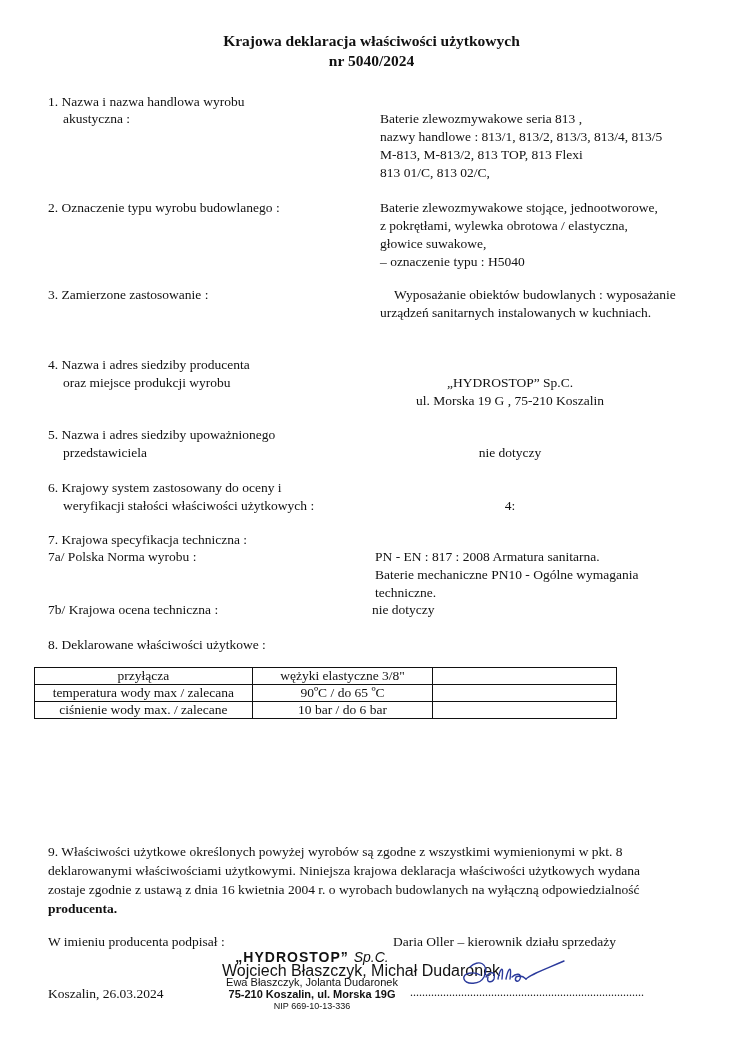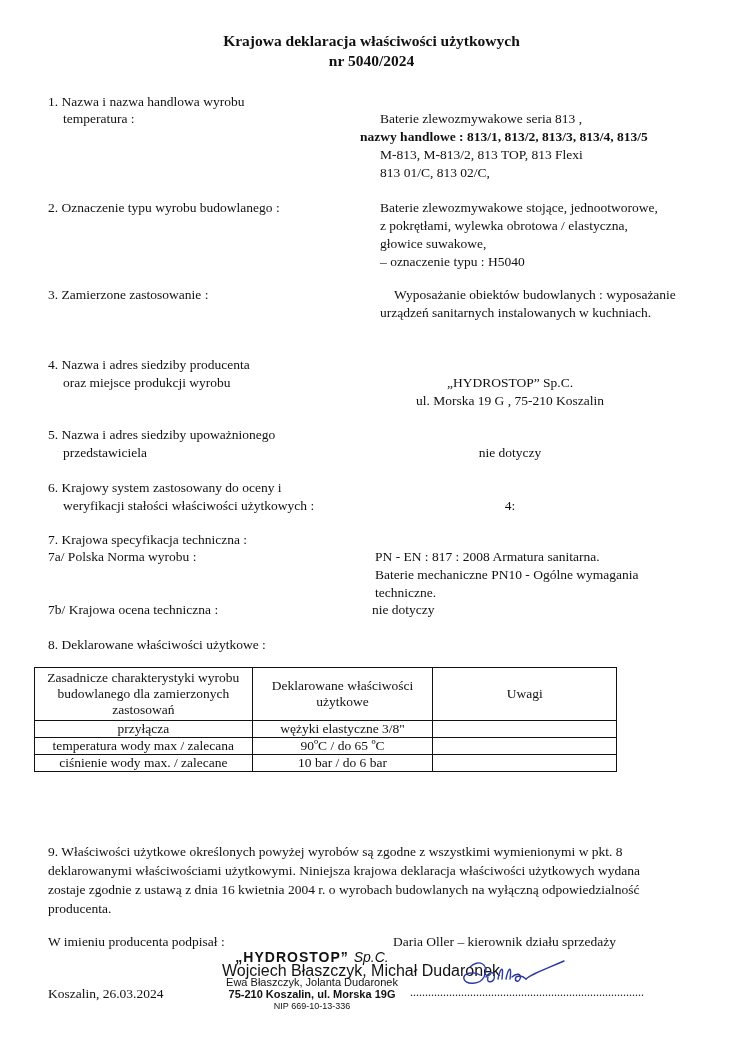--- a/index.html
+++ b/index.html
@@ -29,23 +29,23 @@
   .dots { letter-spacing: 0; color: #222; }
 </style>
 </head>
 <body>
 
 <div class="abs title" style="top:31px;">Krajowa deklaracja właściwości użytkowych</div>
 <div class="abs title" style="top:51px;">nr 5040/2024</div>
 
 <div>
   <div class="abs ln" style="left:48px; top:93px;">1. Nazwa i nazwa handlowa wyrobu</div>
-  <div class="abs ln" style="left:63px; top:110px;">temperatura :</div>
+  <div class="abs ln" style="left:63px; top:110px;">akustyczna :</div>
   <div class="abs ln" style="left:380px; top:110px;">Baterie zlewozmywakowe seria 813 ,</div>
-  <div class="abs ln" style="left:360px; top:128px;font-weight:bold;">nazwy handlowe : 813/1, 813/2, 813/3, 813/4, 813/5</div>
+  <div class="abs ln" style="left:380px; top:128px;">nazwy handlowe : 813/1, 813/2, 813/3, 813/4, 813/5</div>
   <div class="abs ln" style="left:380px; top:146px;">M-813, M-813/2, 813 TOP, 813 Flexi</div>
   <div class="abs ln" style="left:380px; top:164px;">813 01/C, 813 02/C,</div>
 </div>
 
 <div>
   <div class="abs ln" style="left:48px; top:199px;">2. Oznaczenie typu wyrobu budowlanego :</div>
   <div class="abs ln" style="left:380px; top:199px;">Baterie zlewozmywakowe stojące, jednootworowe,</div>
   <div class="abs ln" style="left:380px; top:217px;">z pokrętłami, wylewka obrotowa / elastyczna,</div>
   <div class="abs ln" style="left:380px; top:235px;">głowice suwakowe,</div>
   <div class="abs ln" style="left:380px; top:253px;">– oznaczenie typu : H5040</div>
@@ -88,25 +88,20 @@
 
 <div class="abs ln" style="left:48px; top:636px;">8. Deklarowane właściwości użytkowe :</div>
 
 <table class="props">
   <colgroup>
     <col style="width:218px;">
     <col style="width:181px;">
     <col style="width:184px;">
   </colgroup>
   <tbody>
-      <tr>
-    <th style="white-space:normal;">Zasadnicze charakterystyki wyrobu budowlanego dla zamierzonych zastosowań</th>
-    <th style="white-space:normal; padding:0 18px;">Deklarowane właściwości użytkowe</th>
-    <th>Uwagi</th>
-  </tr>
   <tr>
     <td>przyłącza</td>
     <td>wężyki elastyczne 3/8"</td>
     <td></td>
   </tr>
   <tr>
     <td>temperatura wody max / zalecana</td>
     <td>90ºC / do 65 ºC</td>
     <td></td>
   </tr>
@@ -115,21 +110,21 @@
     <td>10 bar /  do 6 bar</td>
     <td></td>
   </tr>
 </tbody>
   </table>
 
 <div>
   <div class="abs ln" style="left:48px; top:843px;">9. Właściwości użytkowe określonych powyżej wyrobów są zgodne z wszystkimi wymienionymi w pkt. 8</div>
   <div class="abs ln" style="left:48px; top:862px;">deklarowanymi właściwościami użytkowymi. Niniejsza krajowa deklaracja właściwości użytkowych wydana</div>
   <div class="abs ln" style="left:48px; top:881px;">zostaje zgodnie z ustawą z dnia 16 kwietnia 2004 r. o wyrobach budowlanych na wyłączną odpowiedzialność</div>
-  <div class="abs ln" style="left:48px; top:900px;">producenta.</div>
+  <div class="abs ln" style="left:48px; top:900px;font-weight:bold;">producenta.</div>
 </div>
 
 <div>
   <div class="abs ln" style="left:48px; top:933px;">W imieniu producenta podpisał :</div>
   <div class="abs ln" style="left:393px; top:933px;">Daria Oller – kierownik działu sprzedaży</div>
   <div class="abs ln" style="left:48px; top:985px;">Koszalin, 26.03.2024</div>
 
   <div class="abs stamp" style="left:222px; top:950px; width:180px;">
     <div class="s1"><span>„HYDROSTOP”</span> <i>Sp.C.</i></div>
     <div class="s2">Wojciech Błaszczyk, Michał Dudaronek</div>

